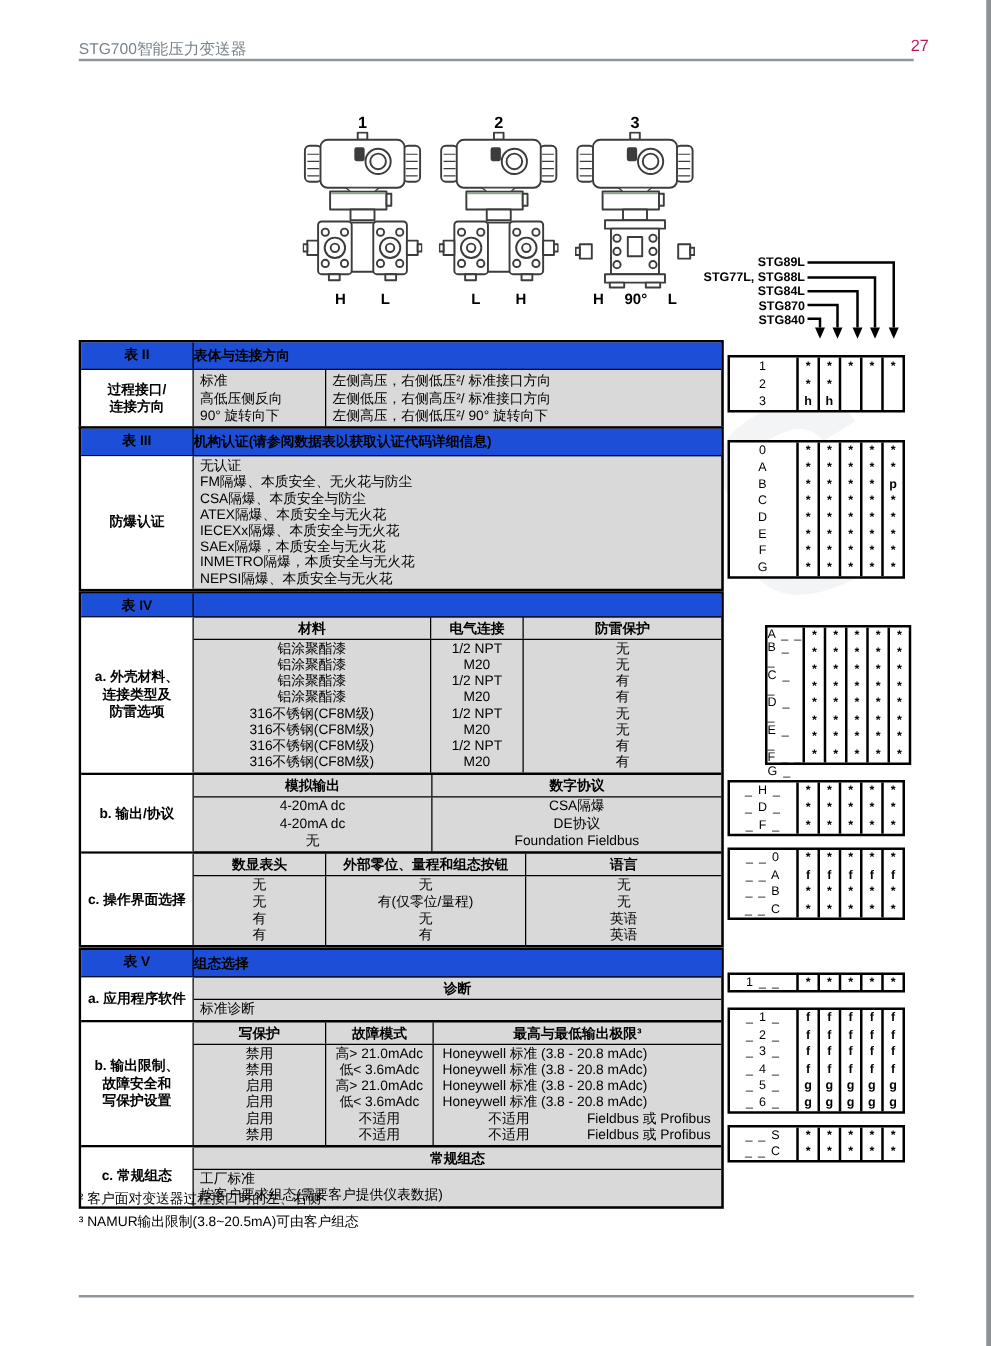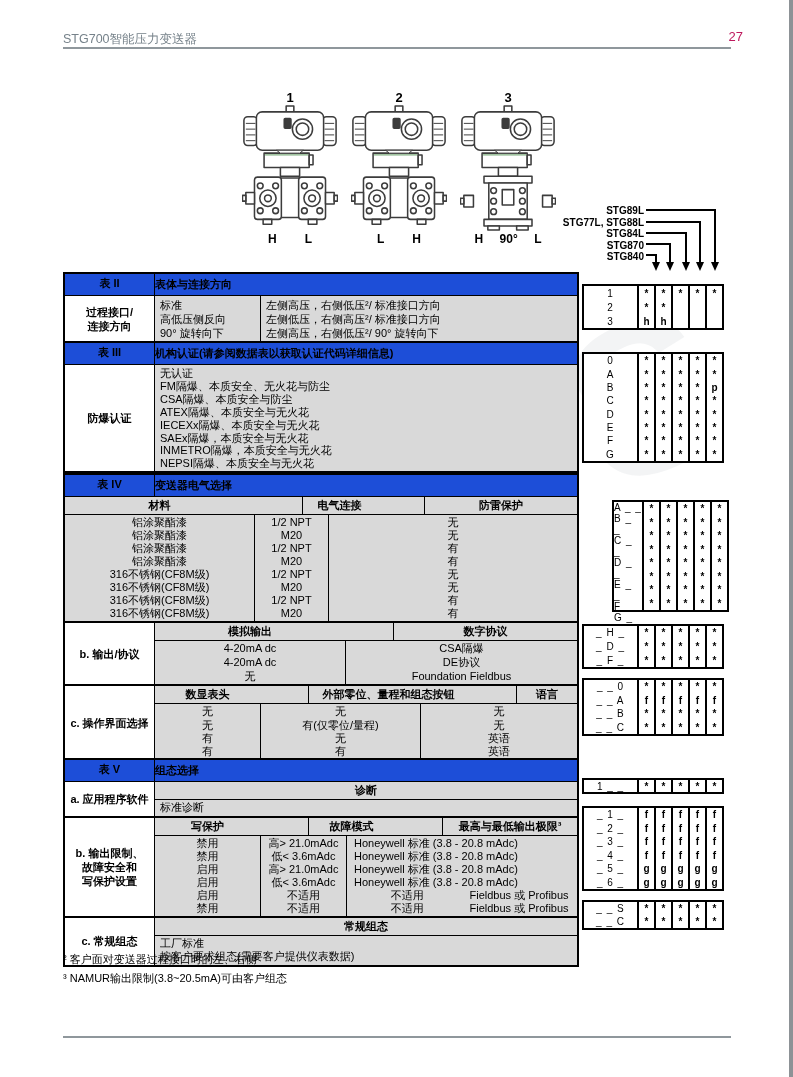--- a/index.html
+++ b/index.html
@@ -33,21 +33,21 @@
   
   .tbl{position:absolute;left:63px;width:516px;border:2px solid #000;background:#d9d9d9;font-size:11px;box-sizing:border-box;}
   .thead{display:flex;background:#1d4ed8;font-weight:bold;border-bottom:1px solid #000;}
   .thead .tcode{width:89px;border-right:1px solid #000;text-align:center;padding:1.5px 0;}
   .thead .ttitle{flex:1;padding:3px 0;}
   .sect{display:flex;}
   .sect + .sect{border-top:2px solid #000;}
   .slabel{width:89px;min-width:89px;border-right:1px solid #000;background:#fff;display:flex;
           flex-direction:column;justify-content:center;text-align:center;font-weight:bold;}
   .scontent{flex:1;display:flex;flex-direction:column;}
-  .shead{display:flex;font-weight:bold;border-bottom:1px solid #000;text-align:center;gap:48px;}
+  .shead{display:flex;font-weight:bold;border-bottom:1px solid #000;text-align:center;}
   .shead>div{padding:1px 0;box-sizing:border-box;}
   .shead>div + div{border-left:1px solid #000;}
   .scols{display:flex;flex:1;}
   .scol{text-align:center;padding:1px 0;box-sizing:border-box;}
   .scol + .scol{border-left:1px solid #000;}
   .scol.left{text-align:left;padding-left:5px;}
   .ln{white-space:pre;line-height:var(--lh,13.5px);}
 
   
   .grid{position:absolute;display:flex;border:2px solid #000;background:#fff;font-size:10px;box-sizing:border-box;}
@@ -347,23 +347,27 @@
         <div class="gmark">*</div>
         <div class="gmark">*</div>
         <div class="gmark">*</div>
         <div class="gmark">*</div>
       </div>
     </div>
 
   <div class="tbl" style="top:473px">
     <div class="thead">
       <div class="tcode">表 IV</div>
-      <div class="ttitle">变送器电气选择</div>
     </div>
     <div class="sect">
+      <div class="slabel" style="--lh:14px">
+          <div class="ln">a. 外壳材料、</div>
+          <div class="ln">连接类型及</div>
+          <div class="ln">防雷选项</div>
+        </div>
       <div class="scontent">
         <div class="shead">
           <div style="width:189px">材料</div>
           <div style="width:74px">电气连接</div>
           <div style="flex:1">防雷保护</div>
         </div>
         <div class="scols" style="--lh:13px">
           <div class="scol" style="width:189px">
               <div class="ln">铝涂聚酯漆</div>
               <div class="ln">铝涂聚酯漆</div>

